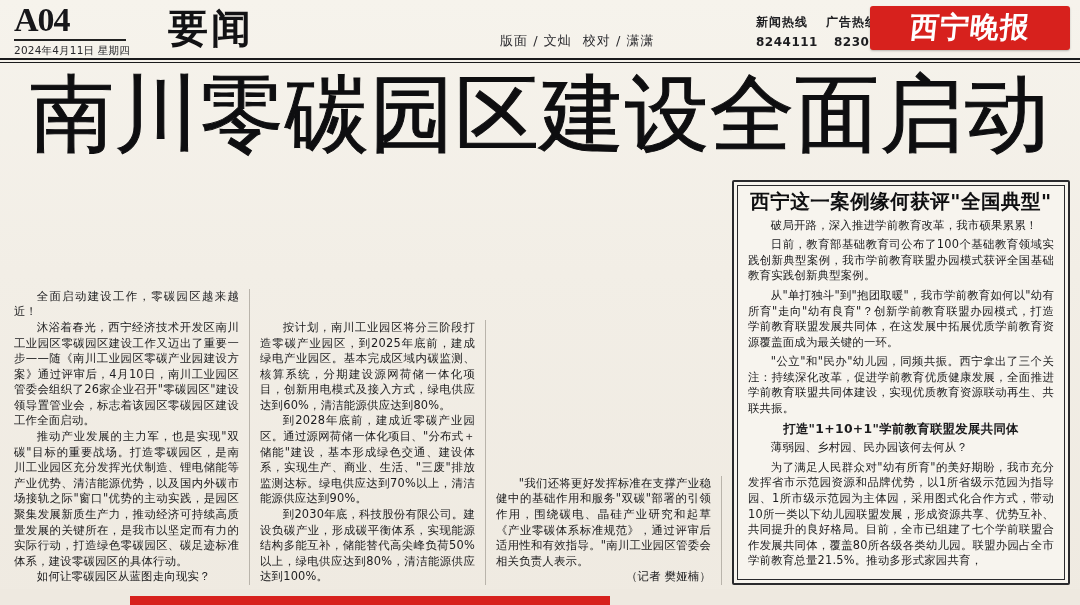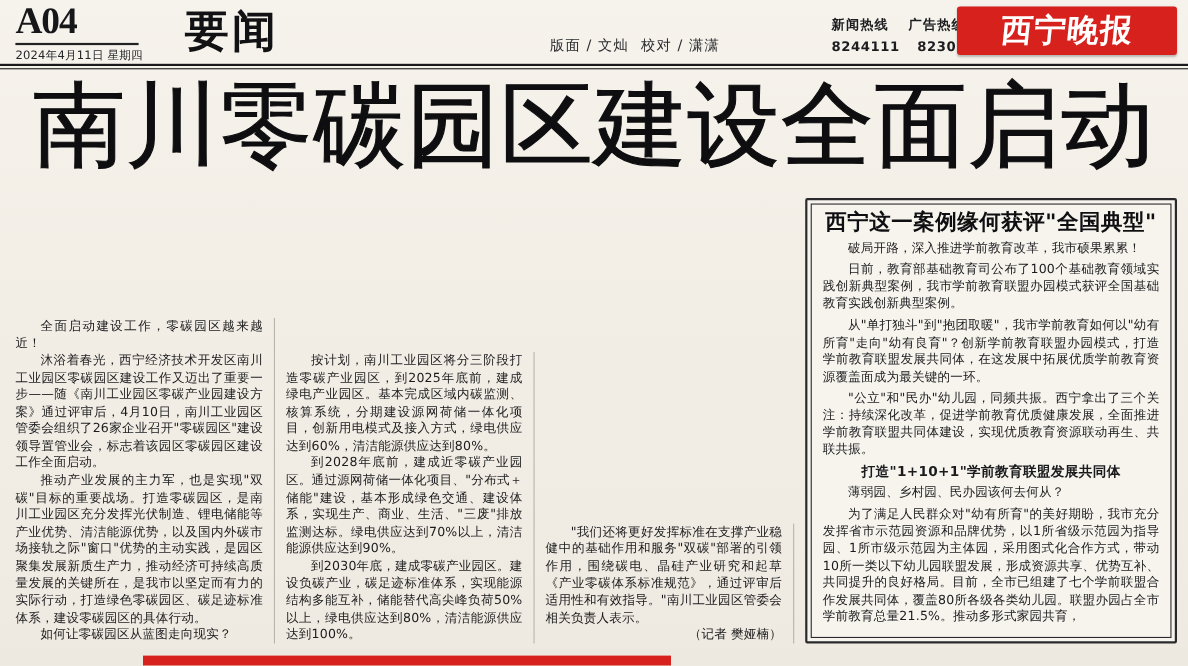--- a/index.html
+++ b/index.html
@@ -284,21 +284,21 @@
     <div class="col col-1">
       <p>全面启动建设工作，零碳园区越来越近！</p>
       <p>沐浴着春光，西宁经济技术开发区南川工业园区零碳园区建设工作又迈出了重要一步——随《南川工业园区零碳产业园建设方案》通过评审后，4月10日，南川工业园区管委会组织了26家企业召开"零碳园区"建设领导置管业会，标志着该园区零碳园区建设工作全面启动。</p>
       <p>推动产业发展的主力军，也是实现"双碳"目标的重要战场。打造零碳园区，是南川工业园区充分发挥光伏制造、锂电储能等产业优势、清洁能源优势，以及国内外碳市场接轨之际"窗口"优势的主动实践，是园区聚集发展新质生产力，推动经济可持续高质量发展的关键所在，是我市以坚定而有力的实际行动，打造绿色零碳园区、碳足迹标准体系，建设零碳园区的具体行动。</p>
       <p>如何让零碳园区从蓝图走向现实？</p>
     </div>
 
     <div class="col col-2">
       <p>按计划，南川工业园区将分三阶段打造零碳产业园区，到2025年底前，建成绿电产业园区。基本完成区域内碳监测、核算系统，分期建设源网荷储一体化项目，创新用电模式及接入方式，绿电供应达到60%，清洁能源供应达到80%。</p>
       <p>到2028年底前，建成近零碳产业园区。通过源网荷储一体化项目、"分布式＋储能"建设，基本形成绿色交通、建设体系，实现生产、商业、生活、"三废"排放监测达标。绿电供应达到70%以上，清洁能源供应达到90%。</p>
-      <p>到2030年底，建成零碳产业园区。建设负碳产业，碳足迹标准体系，实现能源结构多能互补，储能替代高尖峰负荷50%以上，绿电供应达到80%，清洁能源供应达到100%。</p>
+      <p>到2030年底，科技股份有限公司。建设负碳产业，形成碳平衡体系，实现能源结构多能互补，储能替代高尖峰负荷50%以上，绿电供应达到80%，清洁能源供应达到100%。</p>
     </div>
 
     <div class="col col-3">
       <p>"我们还将更好发挥标准在支撑产业稳健中的基础作用和服务"双碳"部署的引领作用，围绕碳电、晶硅产业研究和起草《产业零碳体系标准规范》，通过评审后适用性和有效指导。"南川工业园区管委会相关负责人表示。</p>
       <p class="byline">（记者 樊娅楠）</p>
     </div>
 
     <div class="col col-4">
       <div class="sidebar-box">
         <div class="sidebar-title">西宁这一案例缘何获评"全国典型"</div>

